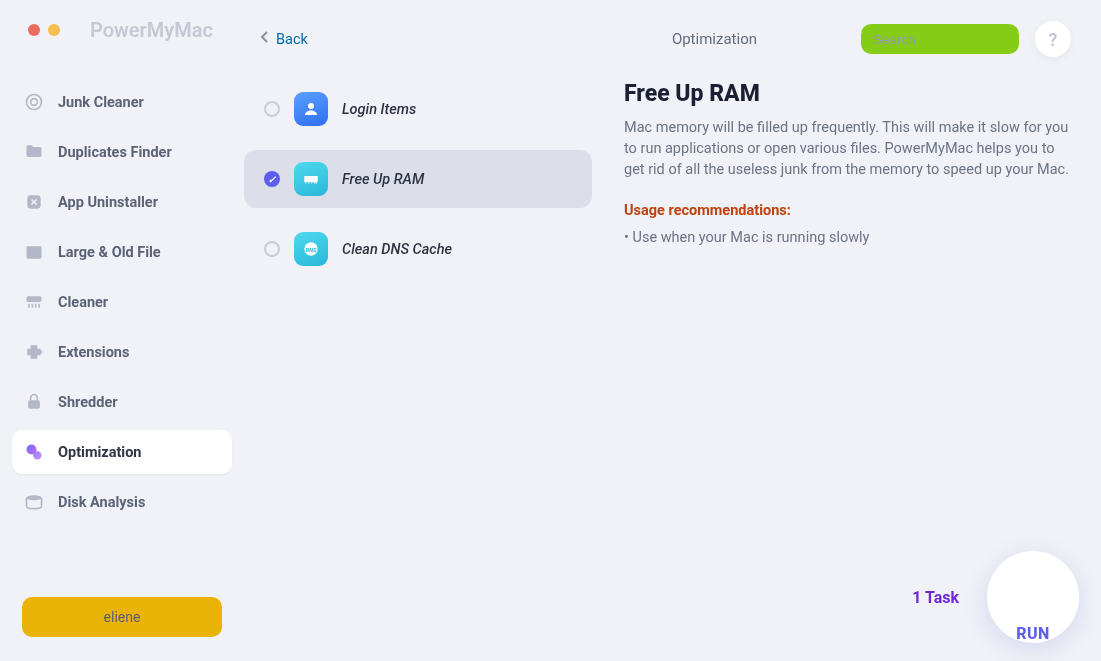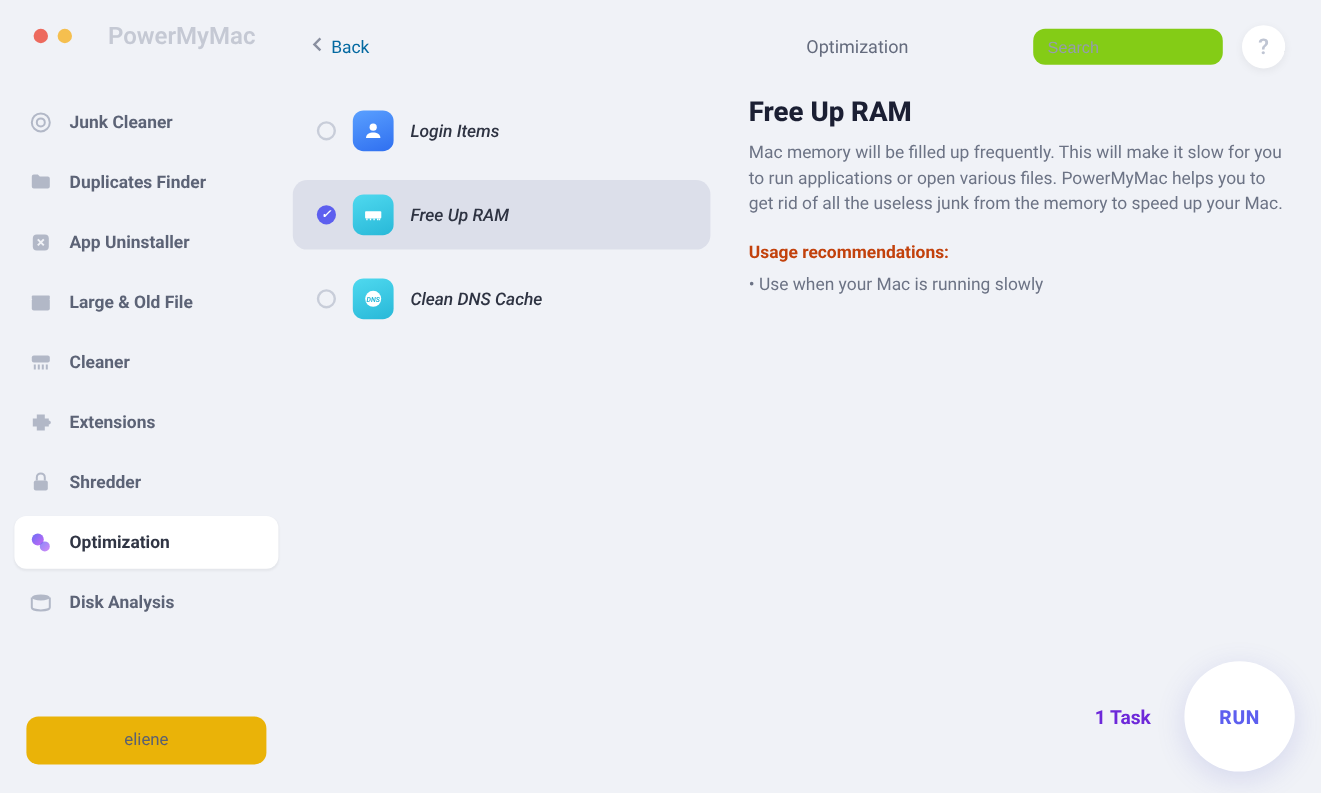--- a/index.html
+++ b/index.html
@@ -239,21 +239,21 @@
     }
     .task-count {
       color: #6d28d9;
       font-size: 16px;
       font-weight: 700;
     }
     .run-btn {
       width: 92px; height: 92px;
       border-radius: 50%;
       background: #ffffff;
-      display: flex; align-items: center; justify-content: center;
+      display: flex; align-items: flex-end; justify-content: center;
       color: #5d5fef;
       font-size: 16px;
       font-weight: 800;
       box-shadow: 0 6px 24px rgba(90,95,200,0.18);
       cursor: pointer;
       letter-spacing: 0.5px;
     }
   </style>
 </head>
 <body>

